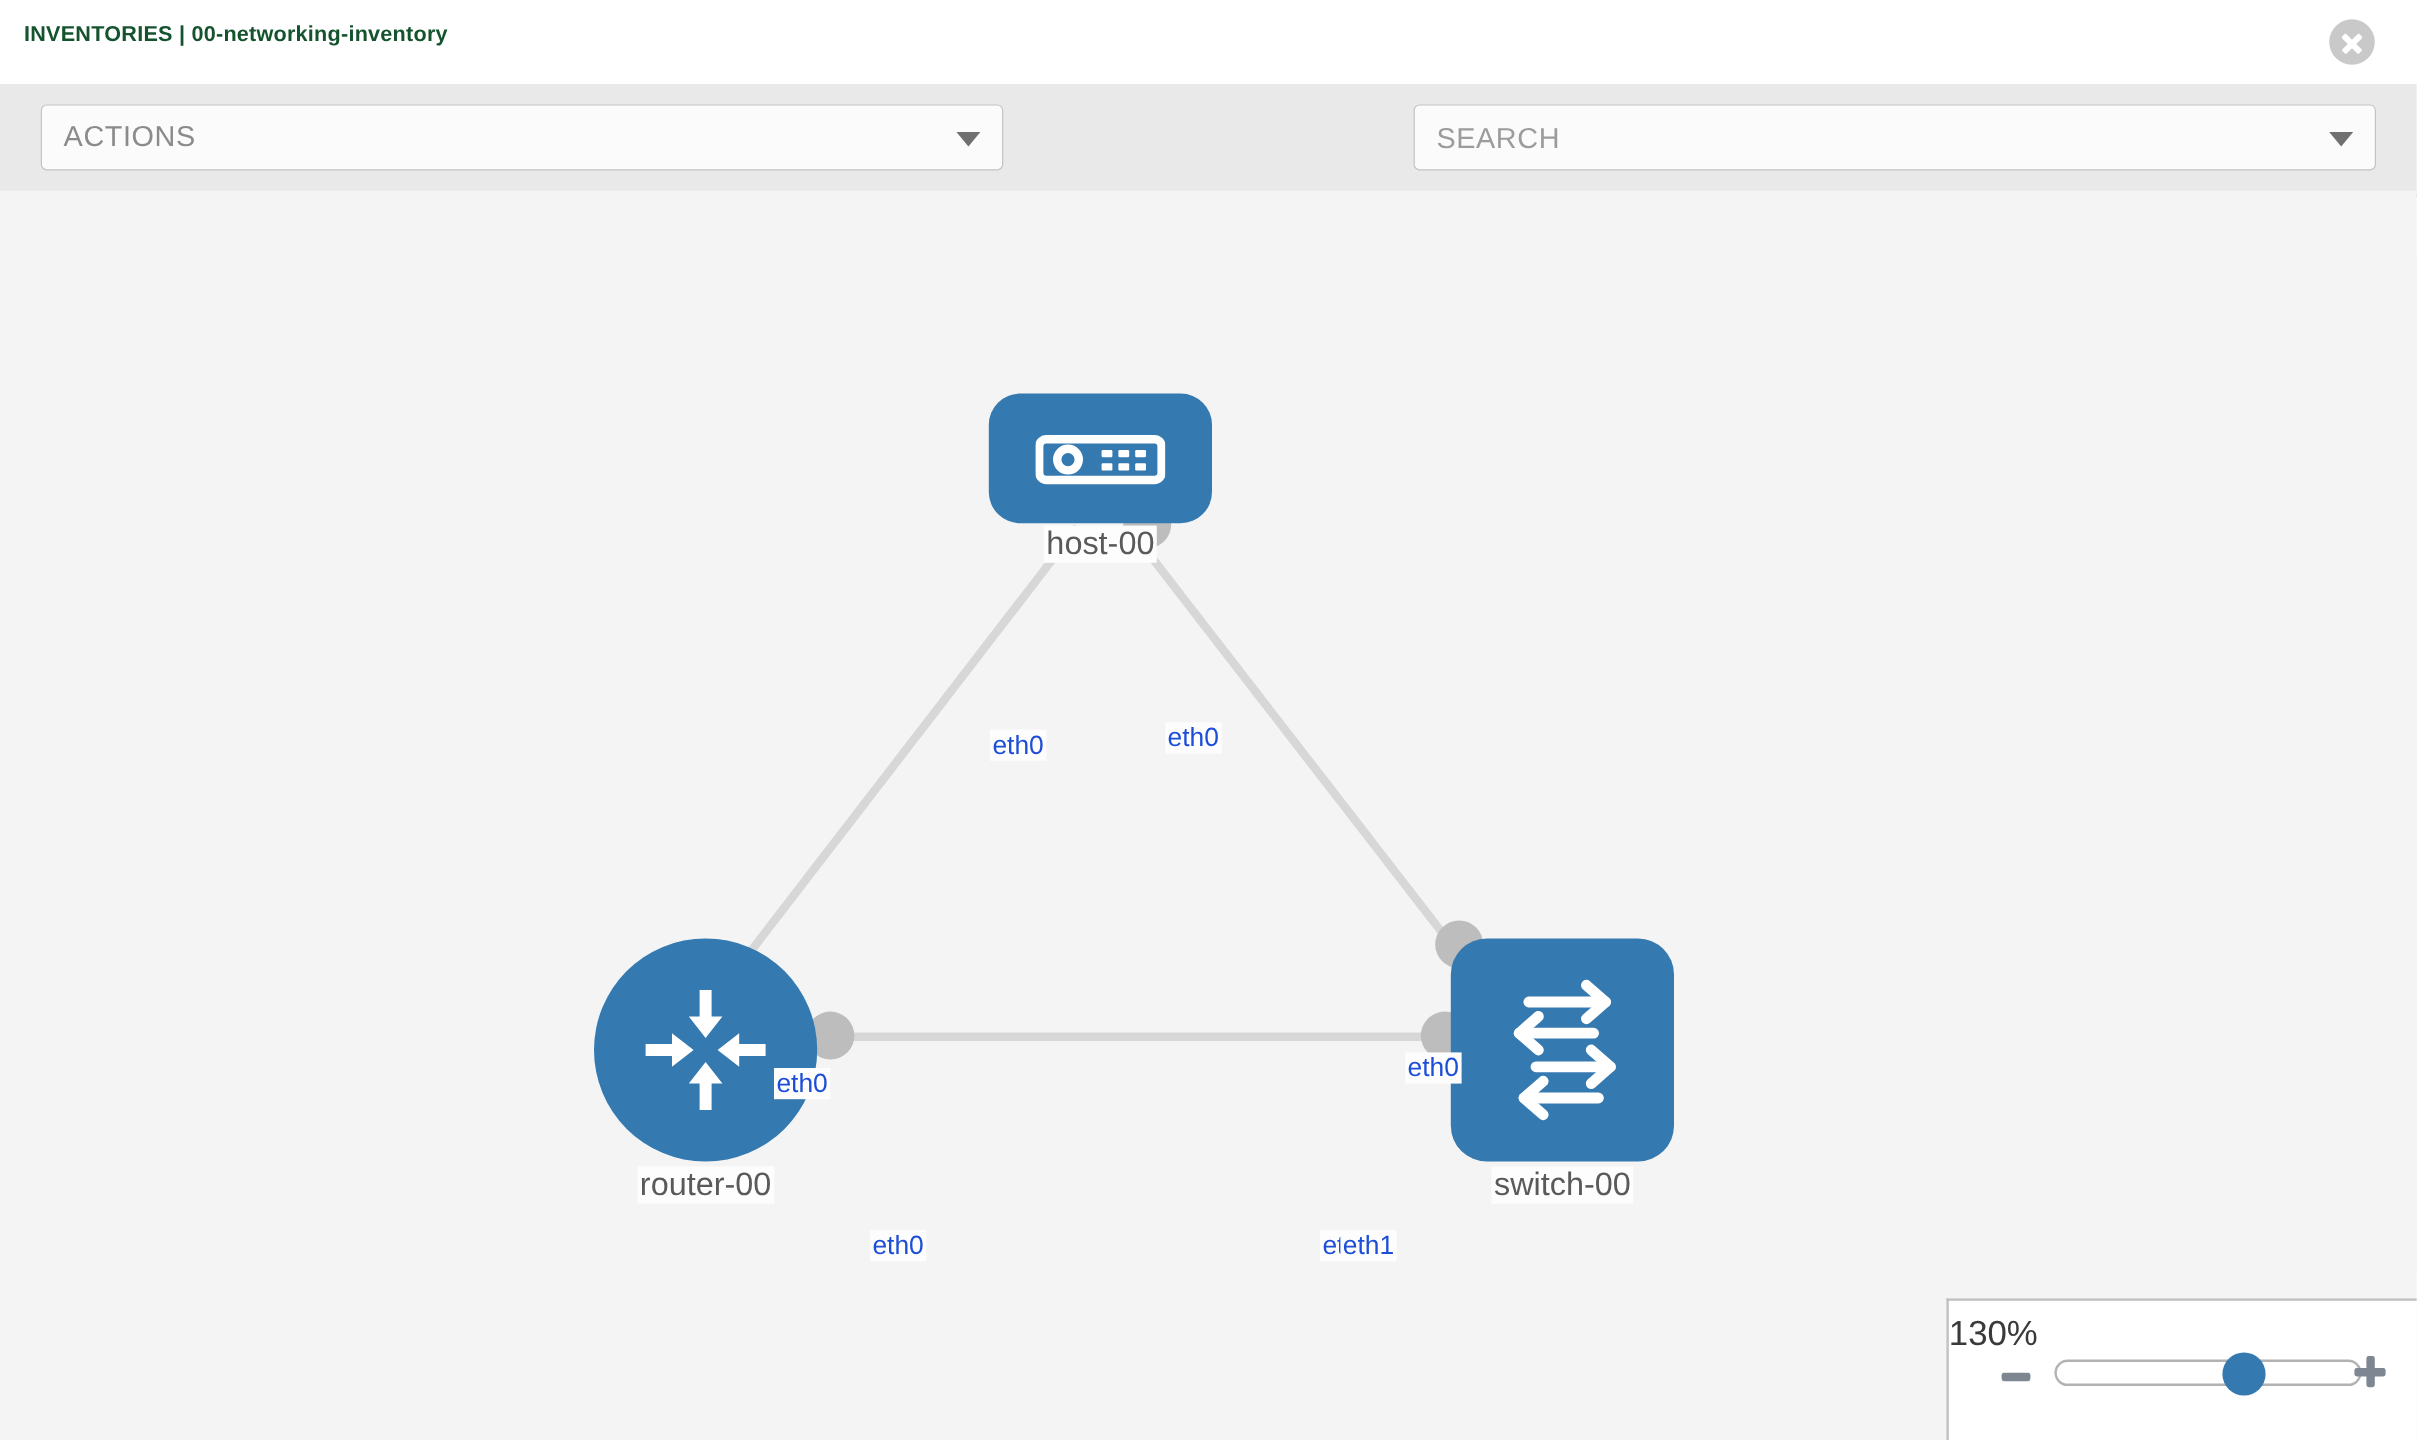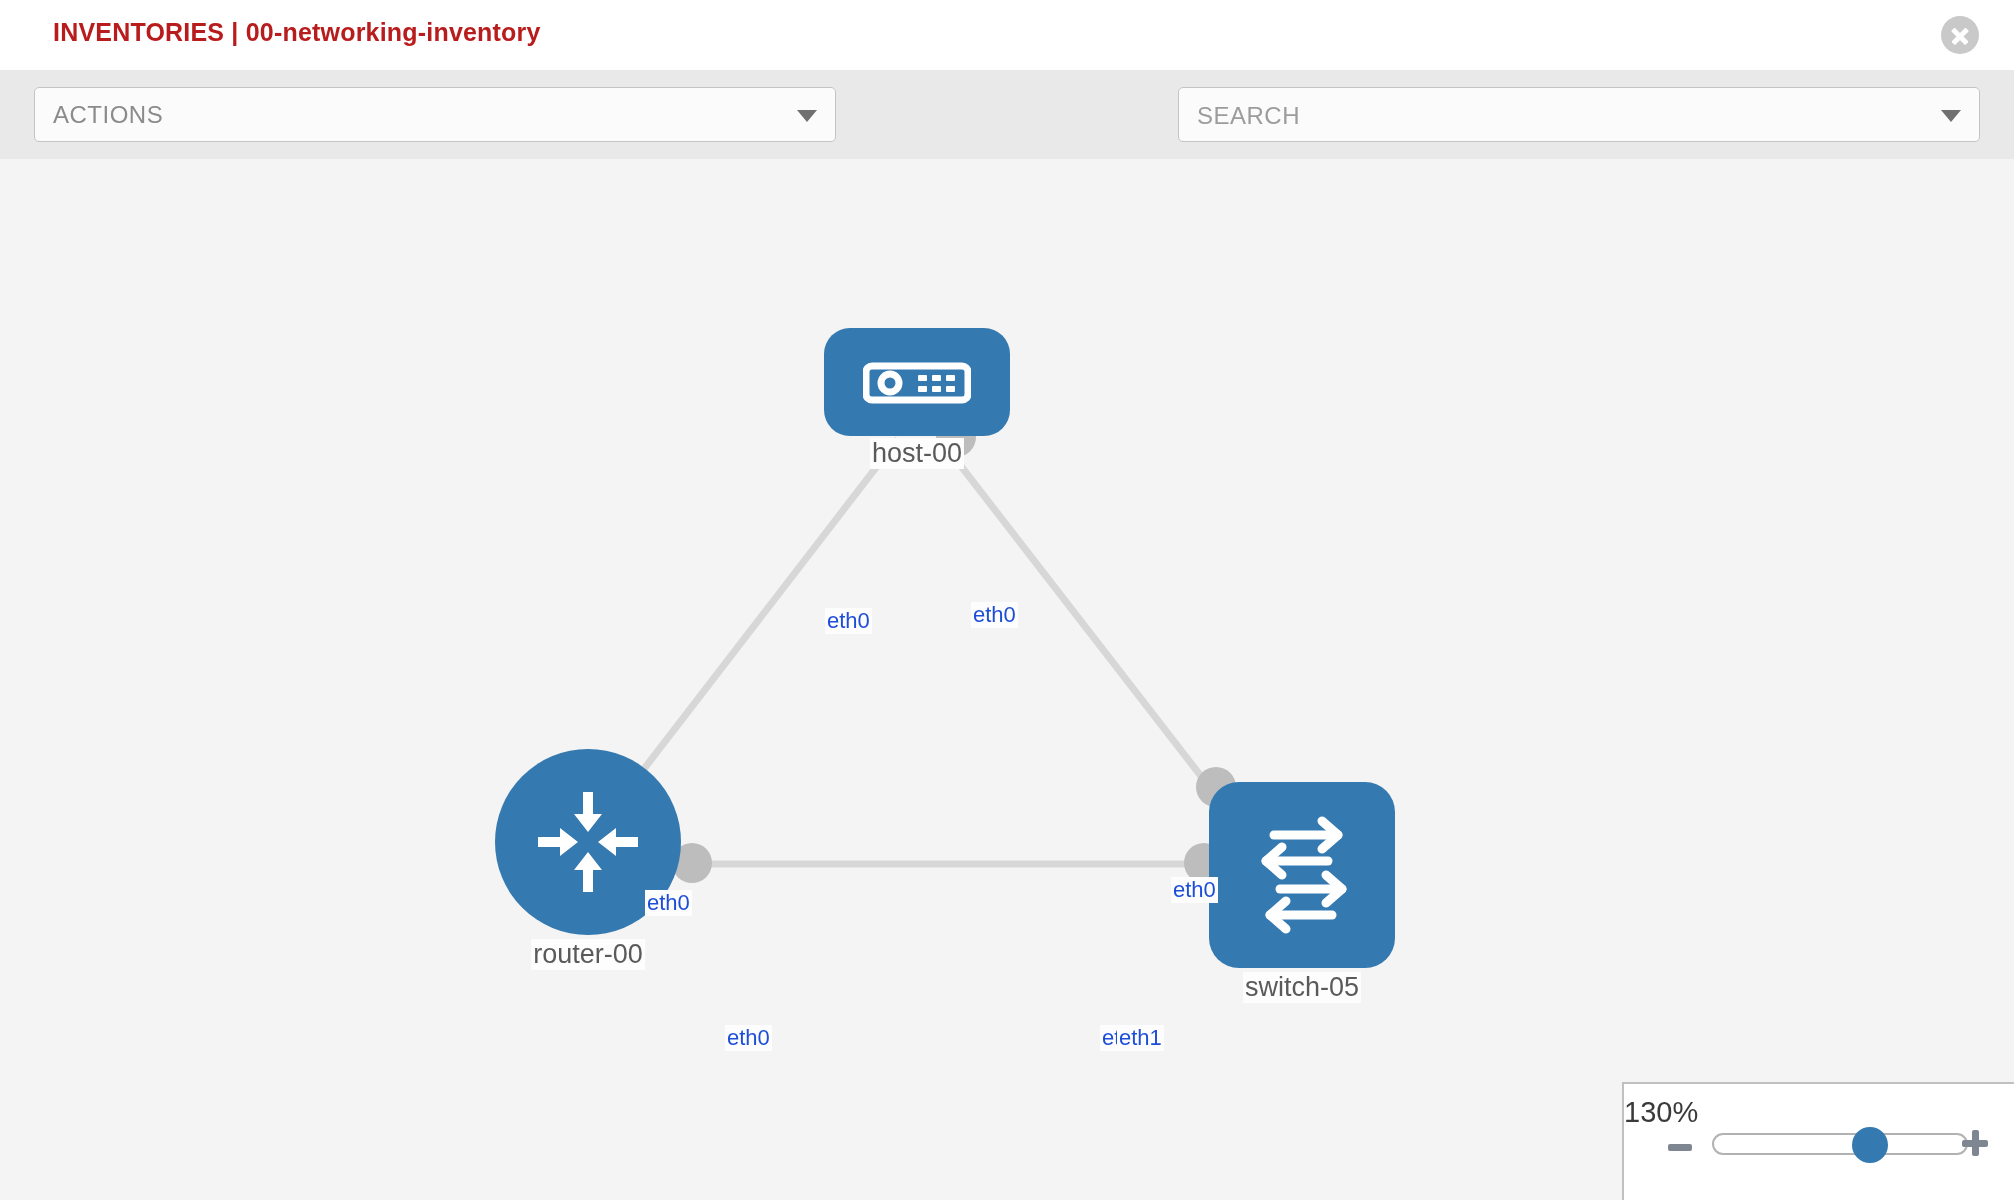--- a/index.html
+++ b/index.html
@@ -16,23 +16,23 @@
   }
 
   
   .header {
     position: absolute; left: 0; top: 0;
     width: 2014px; height: 70px;
     background: #ffffff;
     box-sizing: border-box;
   }
   .header-title {
-    position: absolute; left: 53px; top: 18px;
-    font-size: 25px; font-weight: bold;
-    color: #b91c1c;
+    position: absolute; left: 20px; top: 18px;
+    font-size: 18px; font-weight: bold;
+    color: #14532d;
     letter-spacing: 0.2px;
     white-space: nowrap;
   }
   .close-btn {
     position: absolute; left: 1941px; top: 16px;
     width: 38px; height: 38px;
     border-radius: 50%;
     background: #c9c9c9;
     cursor: pointer;
   }
@@ -252,21 +252,21 @@
             <rect x="83" y="21" width="9" height="6" rx="1"></rect>
             <rect x="55" y="32" width="9" height="6" rx="1"></rect>
             <rect x="69" y="32" width="9" height="6" rx="1"></rect>
             <rect x="83" y="32" width="9" height="6" rx="1"></rect>
           </g>
         </svg>
       </div>
       <div class="node-label" style="top:110px;">host-00</div>
     </div>
 
-    <div class="node" style="left:495px; top:579px; width:186px; height:186px;text-decoration:underline;">
+    <div class="node" style="left:495px; top:612px; width:186px; height:186px;text-decoration:underline;">
       <div class="node-shape shape-circle">
         <svg width="116" height="116" viewBox="0 0 116 116">
           <g fill="#ffffff">
 
             <path d="M58 4 L44 22 L53 22 L53 44 L63 44 L63 22 L72 22 Z" transform="rotate(180 58 26)"></path>
 
             <path d="M58 112 L44 94 L53 94 L53 72 L63 72 L63 94 L72 94 Z" transform="rotate(180 58 90)"></path>
 
             <path d="M4 58 L22 44 L22 53 L44 53 L44 63 L22 63 L22 72 Z" transform="rotate(180 26 58)"></path>
 
@@ -289,21 +289,21 @@
             <polyline points="40,32 24,46 40,60"></polyline>
 
             <line x1="38" y1="74" x2="100" y2="74"></line>
             <polyline points="84,60 100,74 84,88"></polyline>
 
             <line x1="28" y1="100" x2="90" y2="100"></line>
             <polyline points="44,86 28,100 44,114"></polyline>
           </g>
         </svg>
       </div>
-      <div class="node-label" style="top:190px;">switch-05</div>
+      <div class="node-label" style="top:190px;">switch-00</div>
     </div>
 
     <div class="edge-label" style="left:825px; top:449px;">eth0</div>
     <div class="edge-label" style="left:971px; top:443px;">eth0</div>
     <div class="edge-label" style="left:645px; top:731px;">eth0</div>
     <div class="edge-label" style="left:1171px; top:718px;">eth0</div>
     <div class="edge-label" style="left:725px; top:866px;">eth0</div>
     <div class="edge-label" style="left:1100px; top:866px;">eth0</div>
     <div class="edge-label" style="left:1117px; top:866px;">eth1</div>
 

